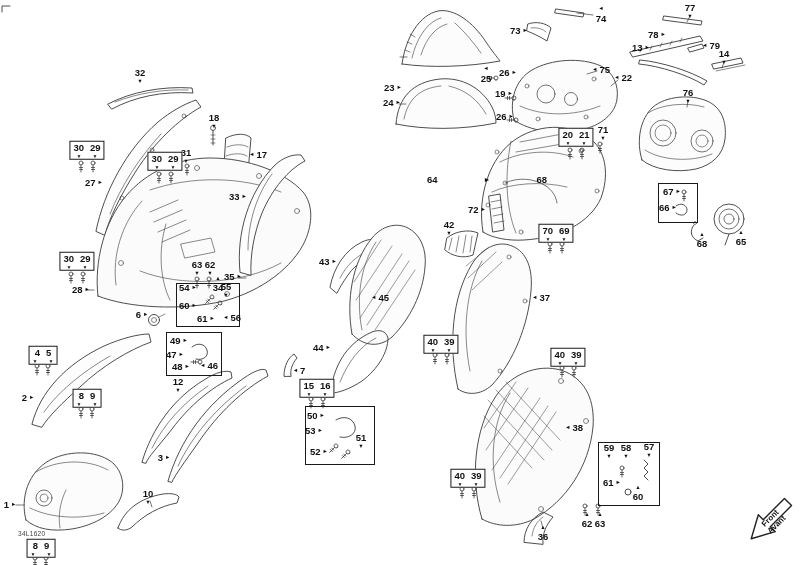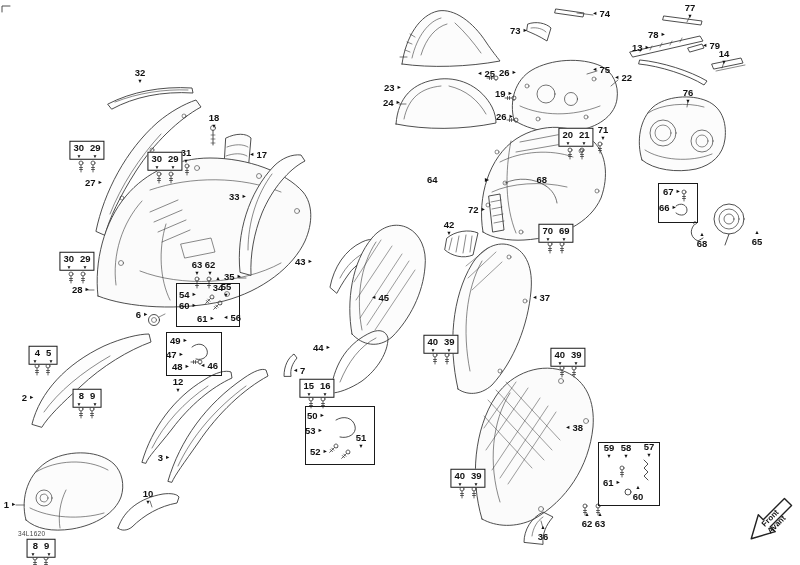--- a/index.html
+++ b/index.html
@@ -331,21 +331,21 @@
         <path d="M0 -5 L30 -5 L30 -12 L52 0 L30 12 L30 5 L0 5 Z" fill="#ffffff" stroke="#222" stroke-width="1.4"></path>
       </g>
       <g transform="translate(772 520) rotate(-45)" stroke="none" fill="#111" font-family="Liberation Sans, sans-serif" font-size="8" font-weight="bold" text-anchor="middle">
         <text y="0">Front</text>
         <text y="9">Avant</text>
       </g>
     </g>
   </svg>
 
   <div id="callout-layer">
-      <div class="callout" style="left: 601px; top: 14px;">
+      <div class="callout" style="left: 601px; top: 14px; flex-direction: column;">
         <span class="arrow">◄</span>
         <span>74</span>
       </div>
       <div class="callout v" style="left: 690px; top: 11px;">
         <span>77</span>
         <span class="arrow">▼</span>
       </div>
       <div class="callout" style="left: 519px; top: 31px;">
         <span>73</span>
         <span class="arrow">►</span>
@@ -363,21 +363,21 @@
         <span>79</span>
       </div>
       <div class="callout" style="left: 393px; top: 56px; margin-top: 32px;">
         <span>23</span>
         <span class="arrow">►</span>
       </div>
       <div class="callout v" style="left: 724px; top: 57px;">
         <span>14</span>
         <span class="arrow">▼</span>
       </div>
-      <div class="callout" style="left: 486px; top: 74px;">
+      <div class="callout" style="left: 486px; top: 74px; flex-direction: column;">
         <span class="arrow">◄</span>
         <span>25</span>
       </div>
       <div class="callout" style="left: 508px; top: 73px;">
         <span>26</span>
         <span class="arrow">►</span>
       </div>
       <div class="callout" style="left: 601px; top: 70px;">
         <span class="arrow">◄</span>
         <span>75</span>
@@ -431,21 +431,21 @@
         <span class="arrow">►</span>
       </div>
       <div class="callout" style="left: 238px; top: 197px;">
         <span>33</span>
         <span class="arrow">►</span>
       </div>
       <div class="callout v" style="left: 449px; top: 228px;">
         <span>42</span>
         <span class="arrow">▼</span>
       </div>
-      <div class="callout v" style="left: 757px; top: 238px;">
+      <div class="callout v" style="left: 741px; top: 238px;">
         <span class="arrow">▲</span>
         <span>65</span>
       </div>
       <div class="callout v" style="left: 702px; top: 240px;">
         <span class="arrow">▲</span>
         <span>68</span>
       </div>
       <div class="callout v" style="left: 197px; top: 268px;">
         <span>63</span>
         <span class="arrow">▼</span>
@@ -459,21 +459,21 @@
         <span class="arrow">►</span>
       </div>
       <div class="callout v" style="left: 218px; top: 284px;">
         <span class="arrow">▲</span>
         <span>34</span>
       </div>
       <div class="callout" style="left: 81px; top: 290px;">
         <span>28</span>
         <span class="arrow">►</span>
       </div>
-      <div class="callout" style="left: 304px; top: 262px; text-align: center;">
+      <div class="callout" style="left: 328px; top: 262px; text-align: center;">
         <span>43</span>
         <span class="arrow">►</span>
       </div>
       <div class="callout" style="left: 380px; top: 298px;">
         <span class="arrow">◄</span>
         <span>45</span>
       </div>
       <div class="callout" style="left: 541px; top: 298px;">
         <span class="arrow">◄</span>
         <span>37</span>
@@ -645,21 +645,21 @@
         <div class="nums">
           <span>8</span>
           <span>9</span>
         </div>
         <div class="box-arrows">
           <span>▼</span>
           <span>▼</span>
         </div>
       </div>
       <div class="group-box" style="left: 176px; top: 283px; width: 62px; height: 42px;"></div>
-      <div class="callout" style="left: 188px; top: 295px;">
+      <div class="callout" style="left: 188px; top: 288px;">
         <span>54</span>
         <span class="arrow">►</span>
       </div>
       <div class="callout v" style="left: 226px; top: 290px;">
         <span>55</span>
         <span class="arrow">▼</span>
       </div>
       <div class="callout" style="left: 188px; top: 306px;">
         <span>60</span>
         <span class="arrow">►</span>

